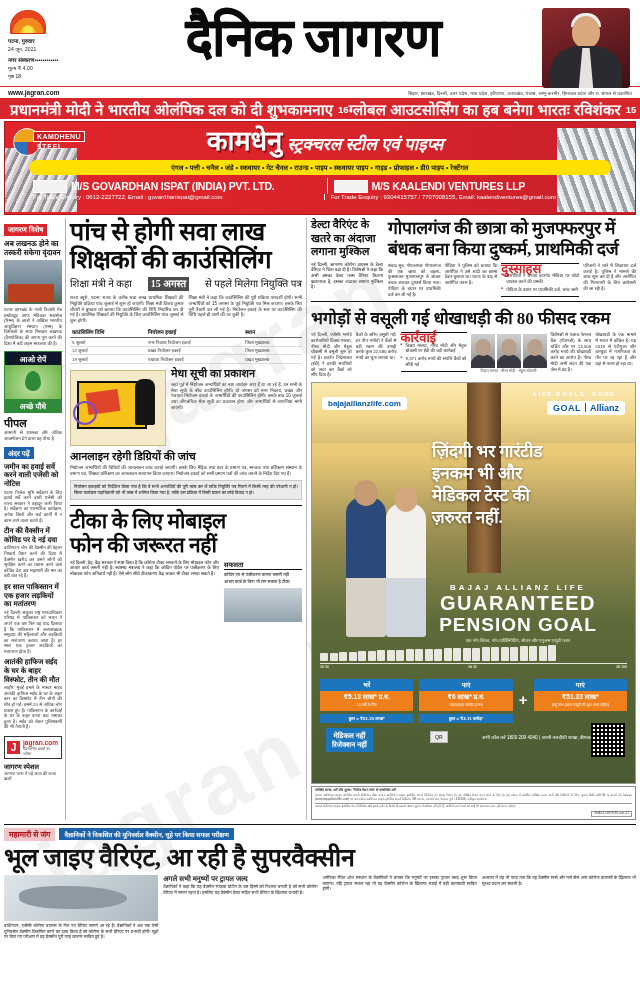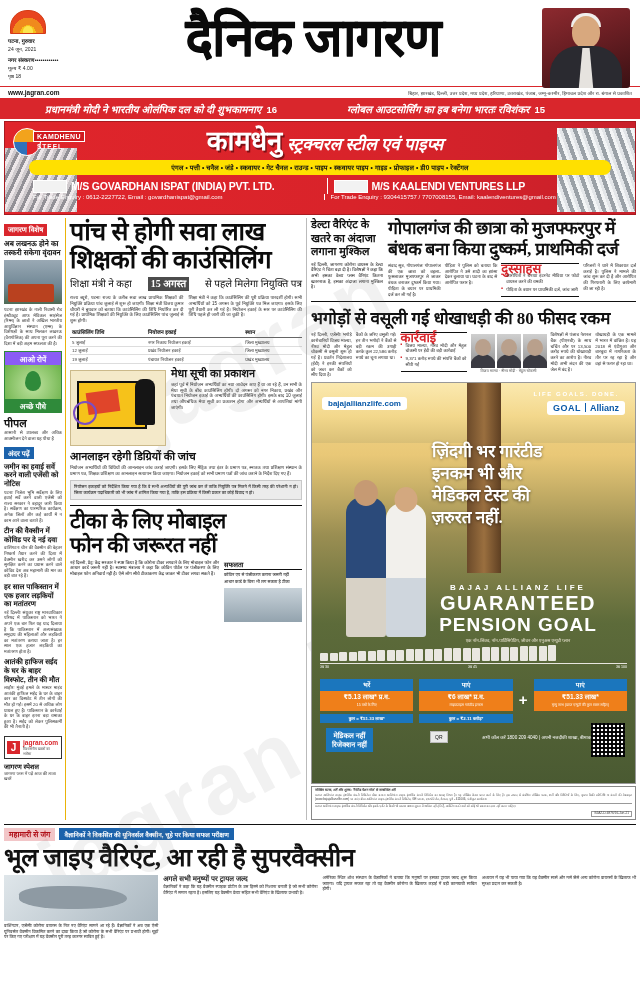--- a/index.html
+++ b/index.html
@@ -40,21 +40,21 @@
   
   .urlstrip{display:flex;align-items:center;justify-content:space-between;
       border-top:1.6px solid #d9262c;border-bottom:1px solid #d9262c;
       padding:1px 8px;height:13px;box-sizing:border-box;}
   .urlstrip .url{font-size:6.5px;font-weight:bold;color:#111;}
   .urlstrip .editions{font-size:4.6px;color:#333;letter-spacing:.1px;}
 
   
   .teaser{background:#d9262c;color:#fff;height:20px;display:flex;align-items:center;
       justify-content:space-around;padding:0 60px 0 10px;box-sizing:border-box;}
-  .teaser .t{font-size:10px;font-weight:bold;white-space:nowrap;letter-spacing:.1px;font-style:italic;}
+  .teaser .t{font-size:15px;font-weight:bold;white-space:nowrap;letter-spacing:.1px;}
   .teaser .pg{font-size:9.5px;font-weight:bold;margin-left:5px;}
 
   
   .kamad{position:relative;height:92px;margin:2px 4px 0 4px;
       background:linear-gradient(90deg,#e0252b 0%,#d9232a 55%,#c9202a 100%);
       border:1px solid #a81a20;overflow:hidden;}
   .kam-pipes-l{position:absolute;left:0;top:26px;width:72px;height:64px;
       background:repeating-linear-gradient(115deg,#cfd3d6 0 3px,#8e959b 3px 6px,#eef1f3 6px 9px);
       opacity:.95;}
   .kam-pipes-r{position:absolute;right:0;top:6px;width:78px;height:84px;
@@ -89,21 +89,21 @@
   .col-main{flex:1;padding:0 4px;box-sizing:border-box;}
   .col-right{width:330px;flex:0 0 330px;padding-left:4px;box-sizing:border-box;border-left:1px solid #bbb;}
 
   .redlabel{background:#d9262c;color:#fff;font-size:7px;font-weight:bold;padding:1.5px 4px;display:inline-block;}
   .sidehead{font-size:7.4px;font-weight:bold;line-height:9px;margin:3px 0 2px 0;color:#111;}
   .sidebody{font-size:4.4px;line-height:5.6px;color:#333;text-align:justify;}
   .sidephoto{height:44px;background:linear-gradient(#9aa9b4,#6f8694 60%,#4f6b55);margin:3px 0;position:relative;overflow:hidden;}
   .sidephoto:after{content:"";position:absolute;left:4px;bottom:2px;width:46px;height:18px;background:#b9411f;border-radius:2px;}
 
   .plantbox{border:1px solid #2f8a3a;margin-top:5px;}
-  .plantbox .pb-top{background:#8b5cf6;color:#fff;font-size:7.4px;font-weight:bold;text-align:center;padding:1.5px 0;}
+  .plantbox .pb-top{background:#0f172a;color:#fff;font-size:7.4px;font-weight:bold;text-align:center;padding:1.5px 0;}
   .plantbox .pb-img{height:34px;background:radial-gradient(circle at 50% 60%,#bfe3a0,#6cb24a);position:relative;}
   .plantbox .pb-img:after{content:"";position:absolute;left:50%;top:6px;transform:translateX(-50%);
       width:16px;height:20px;border-radius:50% 50% 50% 50%/60% 60% 40% 40%;background:#2f8a3a;}
   .plantbox .pb-bot{background:#2f8a3a;color:#fff;font-size:7.4px;font-weight:bold;text-align:center;padding:1.5px 0;}
   .plantword{font-size:11px;font-weight:bold;color:#111;margin-top:2px;}
 
   .bluelabel{background:#1b62ab;color:#fff;font-size:7px;font-weight:bold;padding:1.5px 4px;display:inline-block;margin-top:6px;}
   .sidenews{margin-top:3px;}
   .sidenews h4{margin:0 0 1px 0;font-size:7.2px;line-height:8.6px;font-weight:bold;}
   .sidenews p{margin:0 0 4px 0;font-size:4.4px;line-height:5.6px;text-align:justify;color:#333;}

